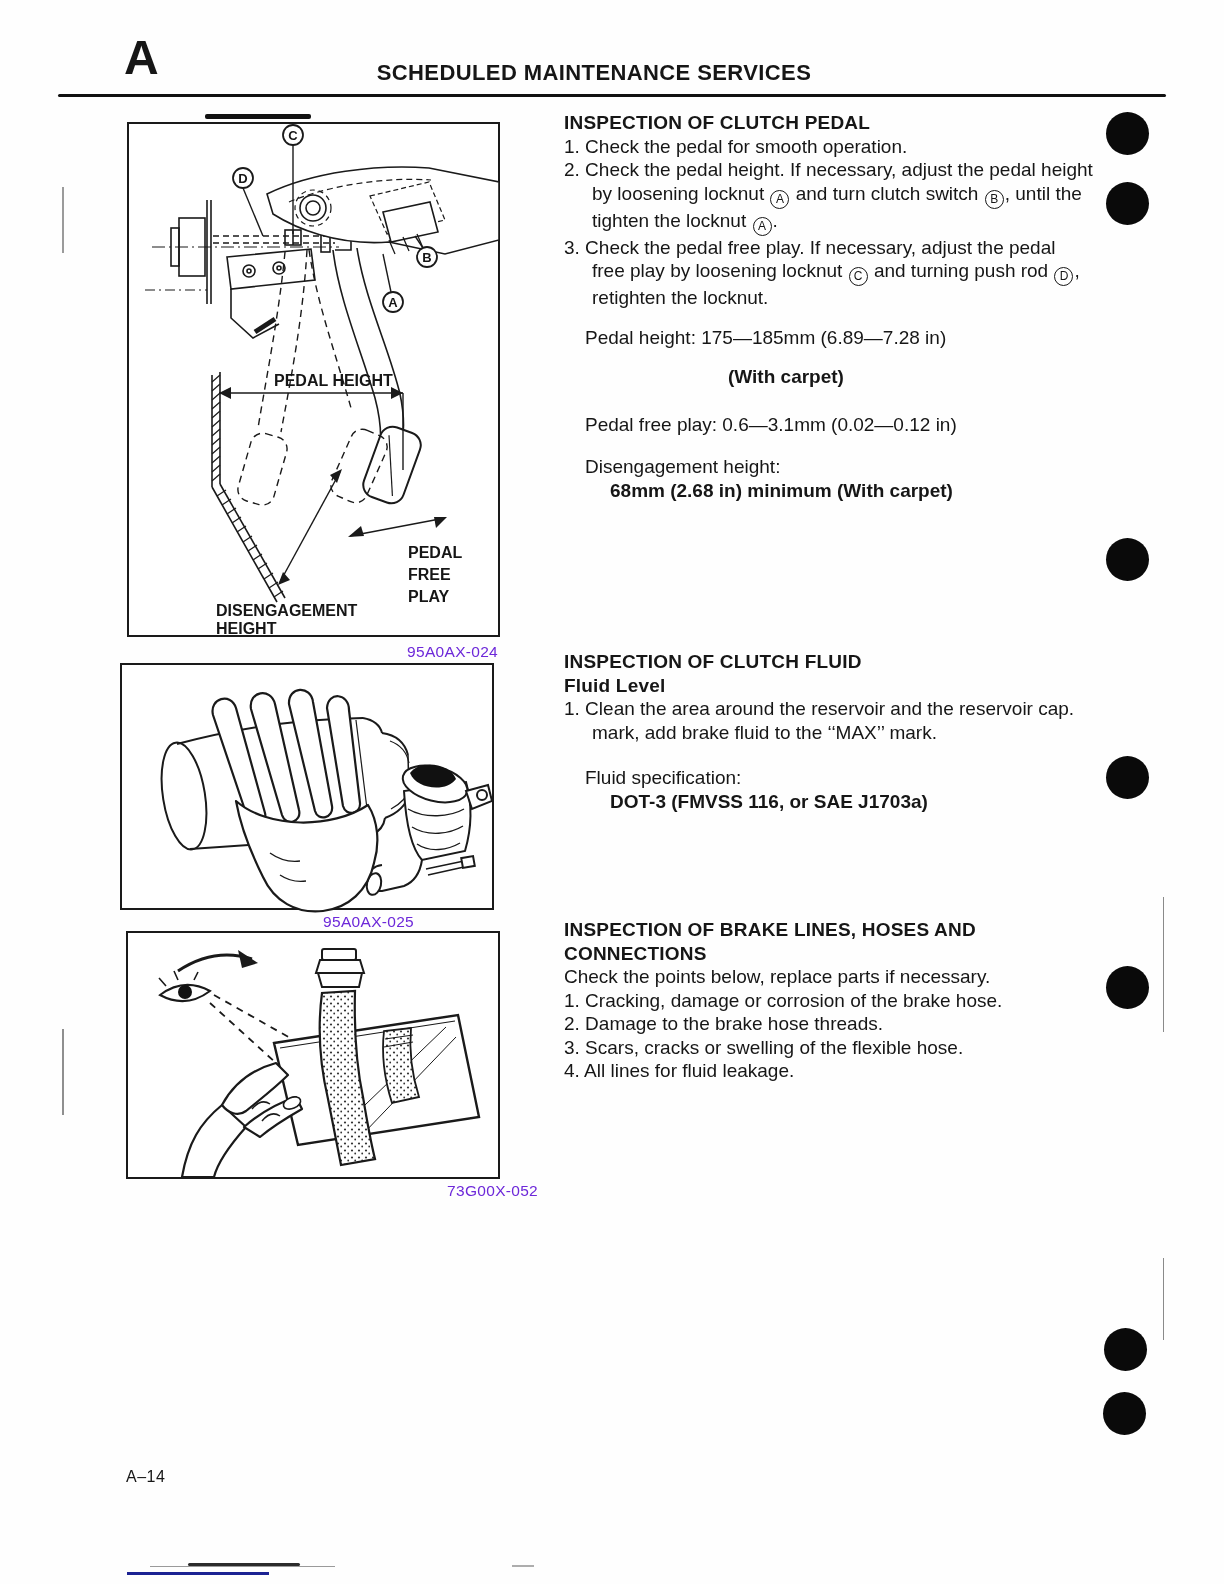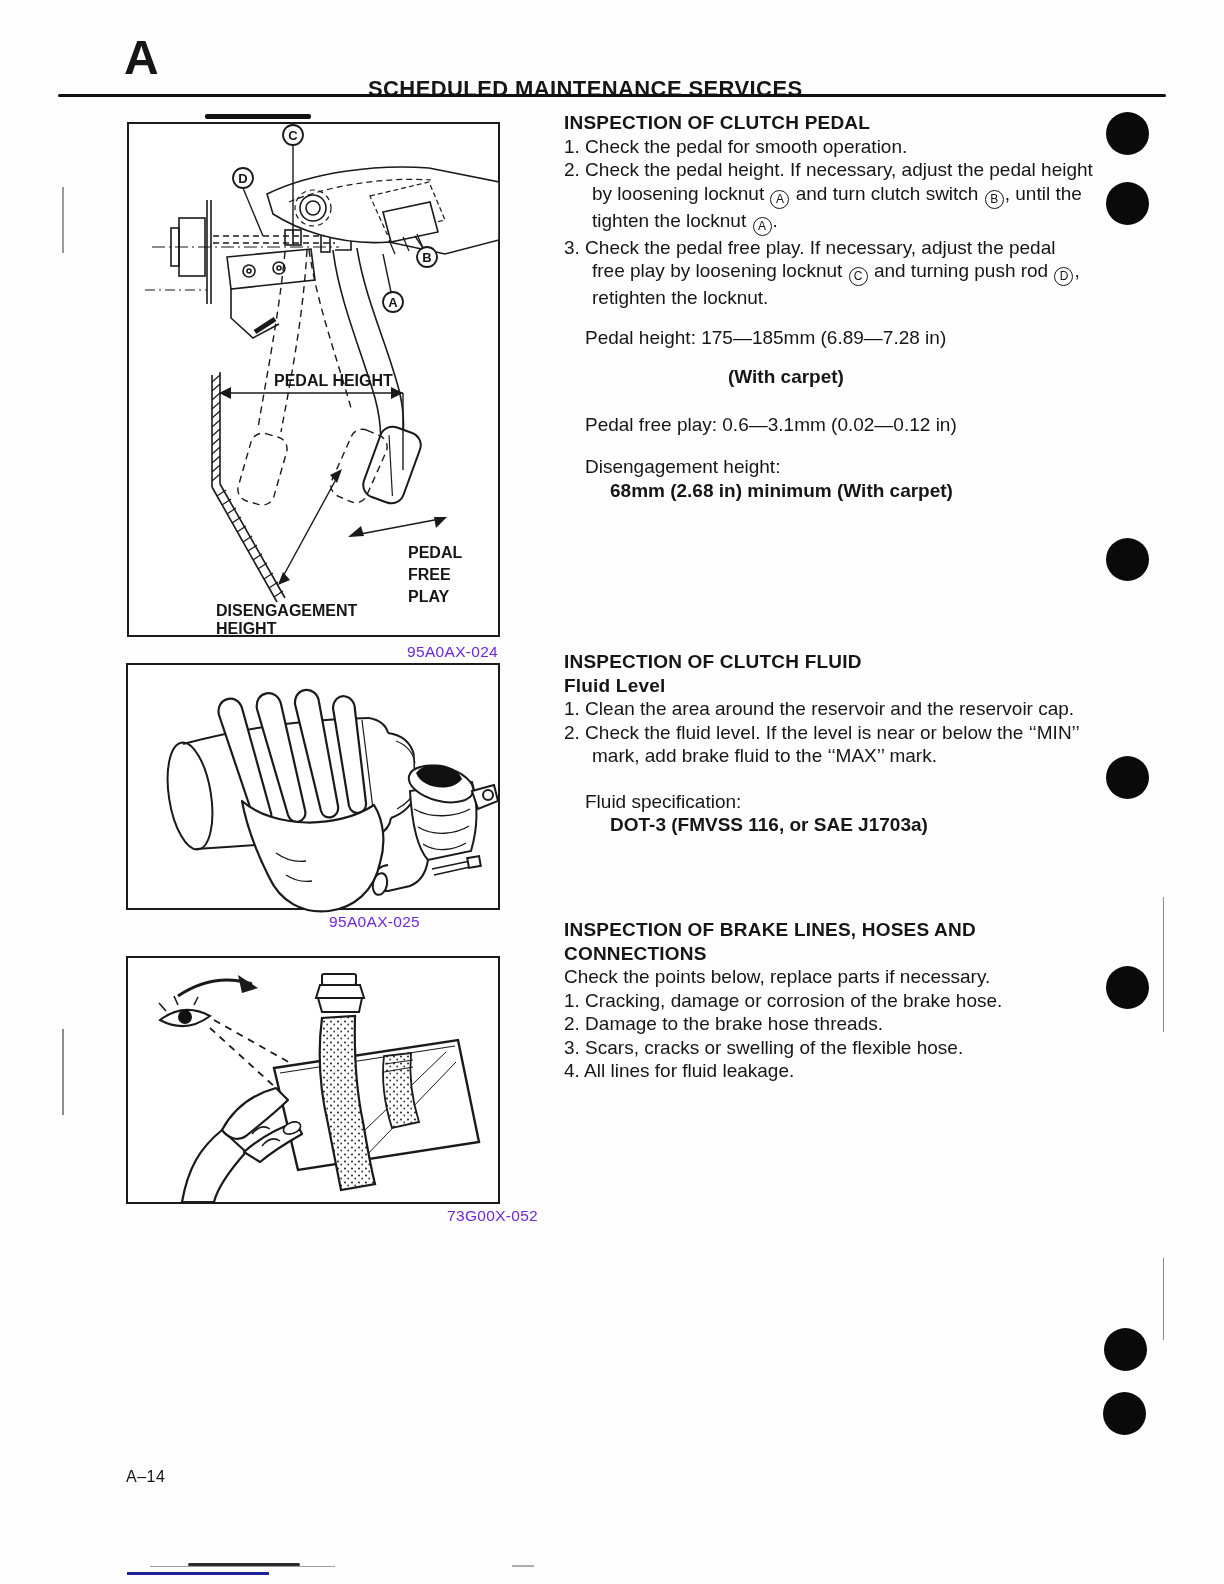--- a/index.html
+++ b/index.html
@@ -1,29 +1,29 @@
 <!DOCTYPE html>
 <html><head>
 <meta charset="utf-8">
 <style>
   html,body{margin:0;padding:0;background:#e9e9e9;}
   .page{position:relative;width:1224px;height:1584px;margin:0 auto;background:#fefefe;
         font-family:"Liberation Sans","DejaVu Sans",sans-serif;color:#161616;overflow:hidden;}
 
   
   .hdr-letter{position:absolute;left:124px;top:30px;font-size:48px;font-weight:bold;letter-spacing:1px;}
-  .hdr-title{position:absolute;left:368px;top:76px;width:452px;
+  .hdr-title{position:absolute;left:368px;top:60px;width:452px;text-align:center;
              font-size:22px;font-weight:bold;letter-spacing:.4px;white-space:nowrap;}
   .hdr-rule{position:absolute;left:58px;top:94px;width:1108px;height:3px;background:#111;border-radius:2px;}
 
   
   .fig{position:absolute;}
   #fig1{left:127px;top:122px;width:373px;height:545px;}
-  #fig2{left:126px;top:663px;width:296px;height:280px;}
-  #fig3{left:126px;top:956px;width:414px;height:282px;}
+  #fig2{left:120px;top:663px;width:296px;height:280px;}
+  #fig3{left:126px;top:931px;width:414px;height:282px;}
   .figcap{position:absolute;right:2px;font-size:15.5px;color:#6d28d9;letter-spacing:.3px;white-space:nowrap;}
   #fig1 .figcap{top:521px;}
   #fig2 .figcap{top:250px;}
   #fig3 .figcap{top:251px;}
   svg text{font-family:"Liberation Sans","DejaVu Sans",sans-serif;}
 
   
   .txtcol{position:absolute;left:564px;width:570px;}
   #sec-pedal{top:111px;}
   #sec-fluid{top:650px;}
@@ -274,21 +274,20 @@
       <div class="tl spec g16">Pedal height: 175—185mm (6.89—7.28 in)</div>
       <div class="tl specc">(With carpet)</div>
       <div class="tl spec g24">Pedal free play: 0.6—3.1mm (0.02—0.12 in)</div>
       <div class="tl spec g19">Disengagement height:</div>
       <div class="tl spec2">68mm (2.68 in) minimum (With carpet)</div>
     </section>
   <section class="txtcol" id="sec-fluid">
       <div class="tl h">INSPECTION OF CLUTCH FLUID</div>
       <div class="tl h">Fluid Level</div>
       <div class="tl">1. Clean the area around the reservoir and the reservoir cap.</div>
-      <div class="tl">2. Check the fluid level. If the level is near or below the ‘‘MIN’’</div>
       <div class="tl cont">mark, add brake fluid to the ‘‘MAX’’ mark.</div>
       <div class="tl spec g22">Fluid specification:</div>
       <div class="tl spec2">DOT-3 (FMVSS 116, or SAE J1703a)</div>
     </section>
   <section class="txtcol" id="sec-brake">
       <div class="tl h">INSPECTION OF BRAKE LINES, HOSES AND</div>
       <div class="tl h">CONNECTIONS</div>
       <div class="tl">Check the points below, replace parts if necessary.</div>
       <div class="tl">1. Cracking, damage or corrosion of the brake hose.</div>
       <div class="tl">2. Damage to the brake hose threads.</div>

